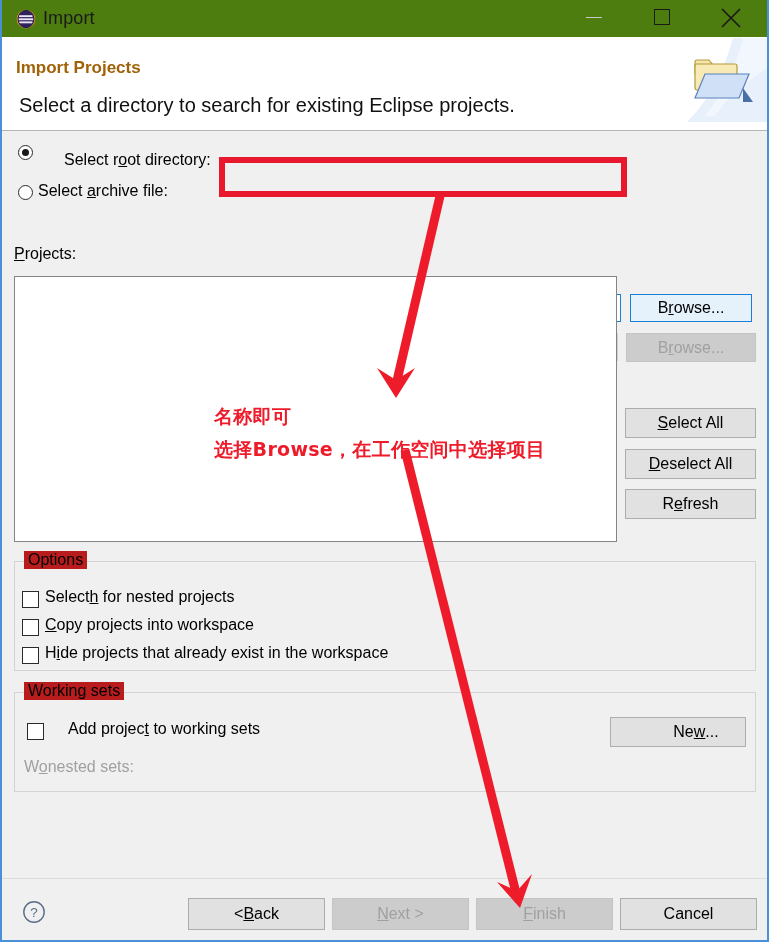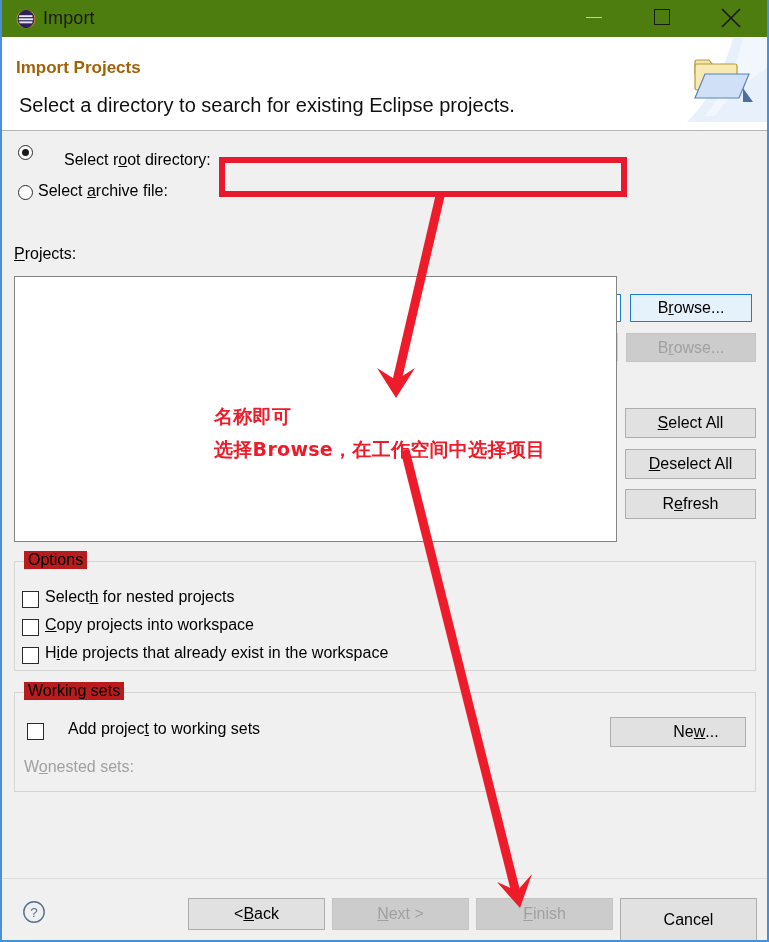--- a/index.html
+++ b/index.html
@@ -410,21 +410,21 @@
   <div class="btn disabled" style="left:330px; top:898px; width:137px; height:32px;">
       <span></span>
       <u>N</u>
       <span>ext &gt;</span>
     </div>
   <div class="btn disabled" style="left:474px; top:898px; width:137px; height:32px;">
       <span></span>
       <u>F</u>
       <span>inish</span>
     </div>
-  <div class="btn" style="left:618px; top:898px; width:137px; height:44px;">
+  <div class="btn" style="left:618px; top:898px; width:137px; height:32px;">
       <span>Cancel</span>
       <u></u>
       <span></span>
     </div>
 
   <div id="anno-rect"></div>
 
   <svg id="anno-svg">
 
     <line x1="438" y1="196" x2="394" y2="385" stroke="#ee1c2a" stroke-width="9" stroke-linecap="butt"></line>

